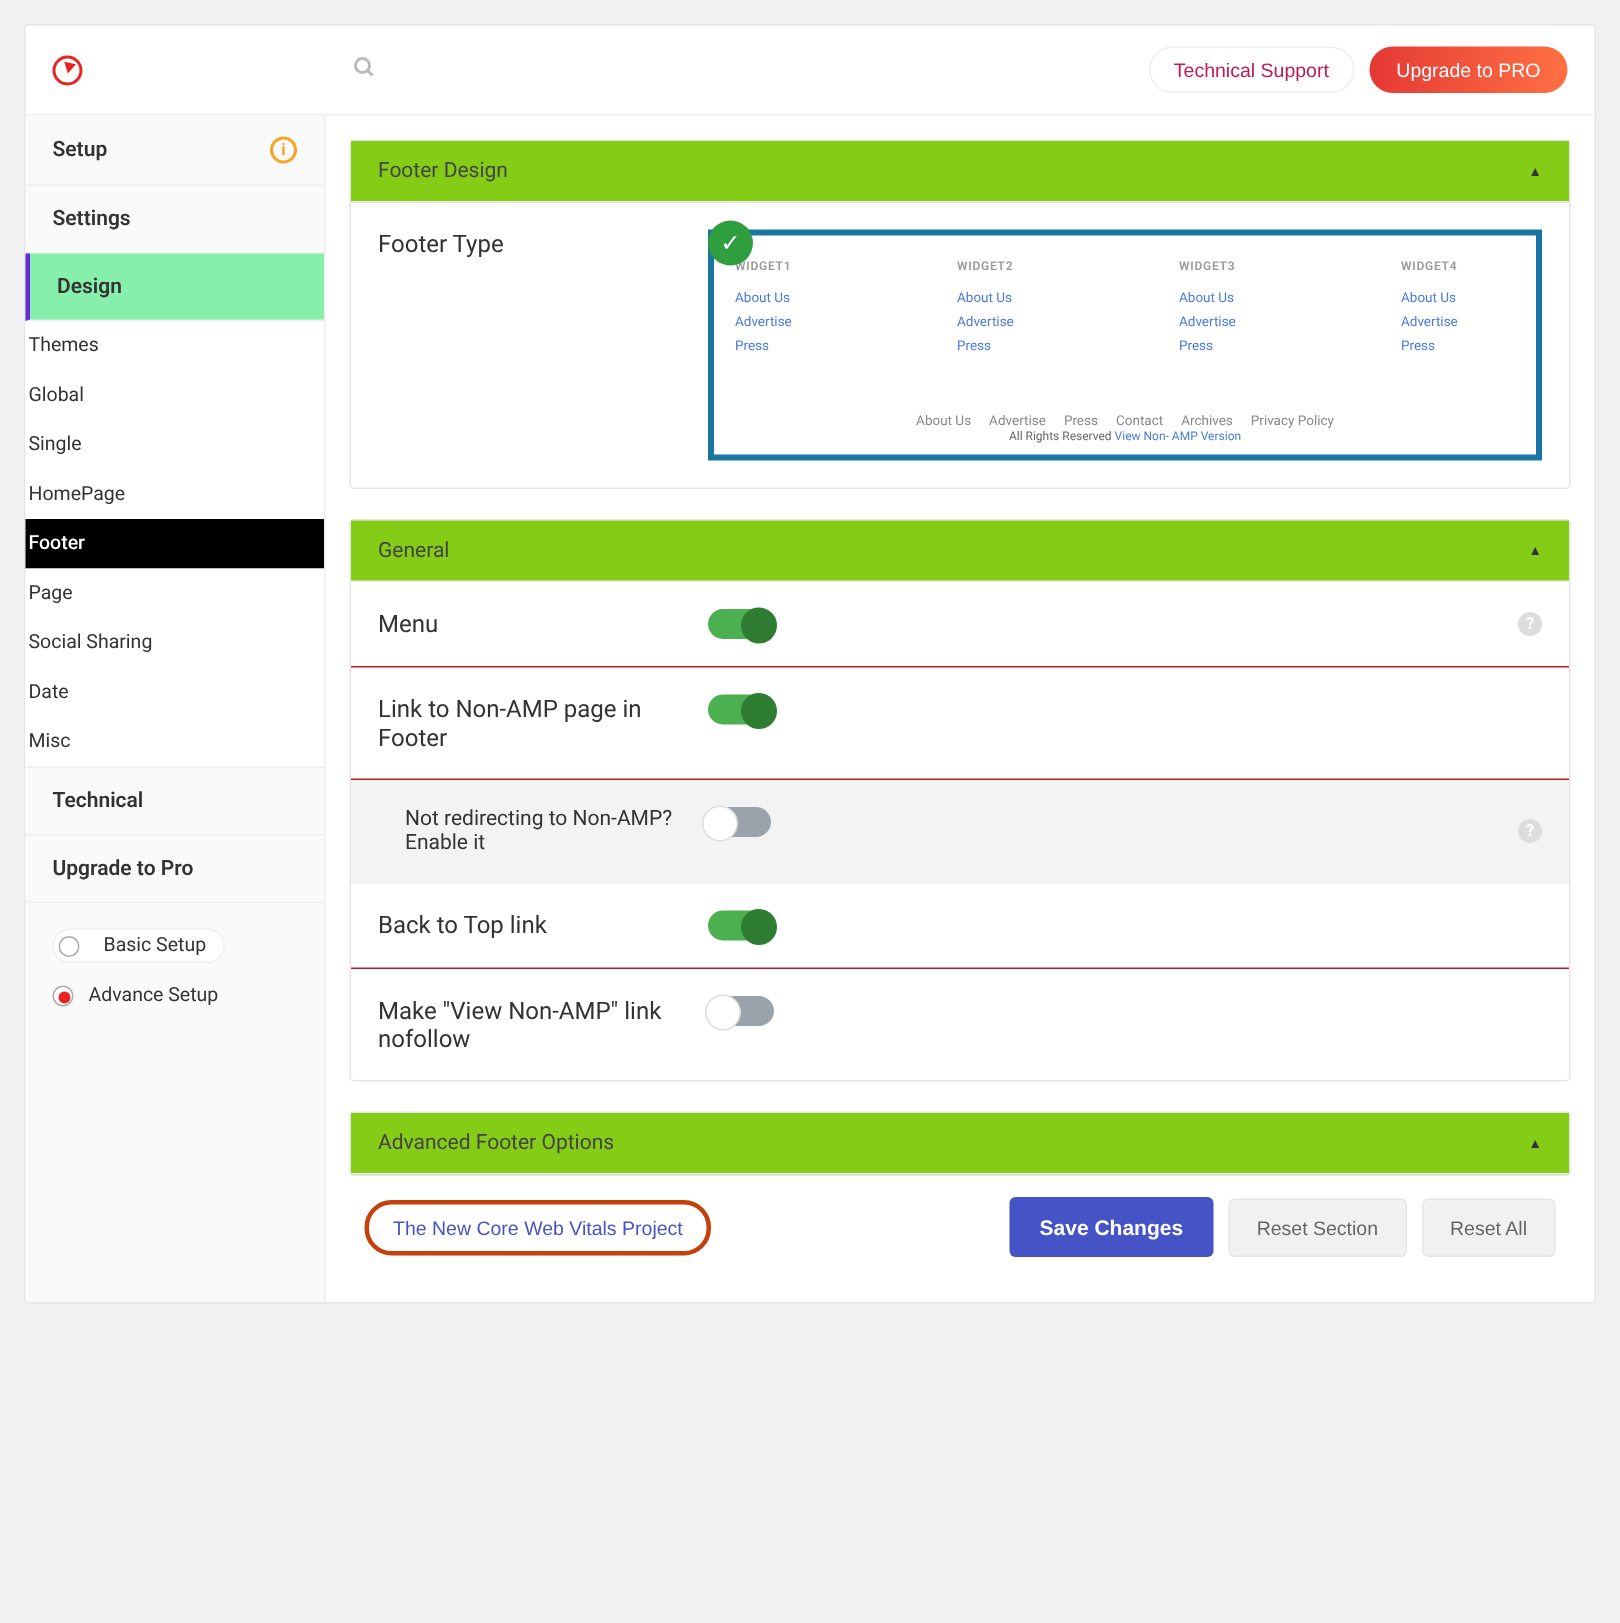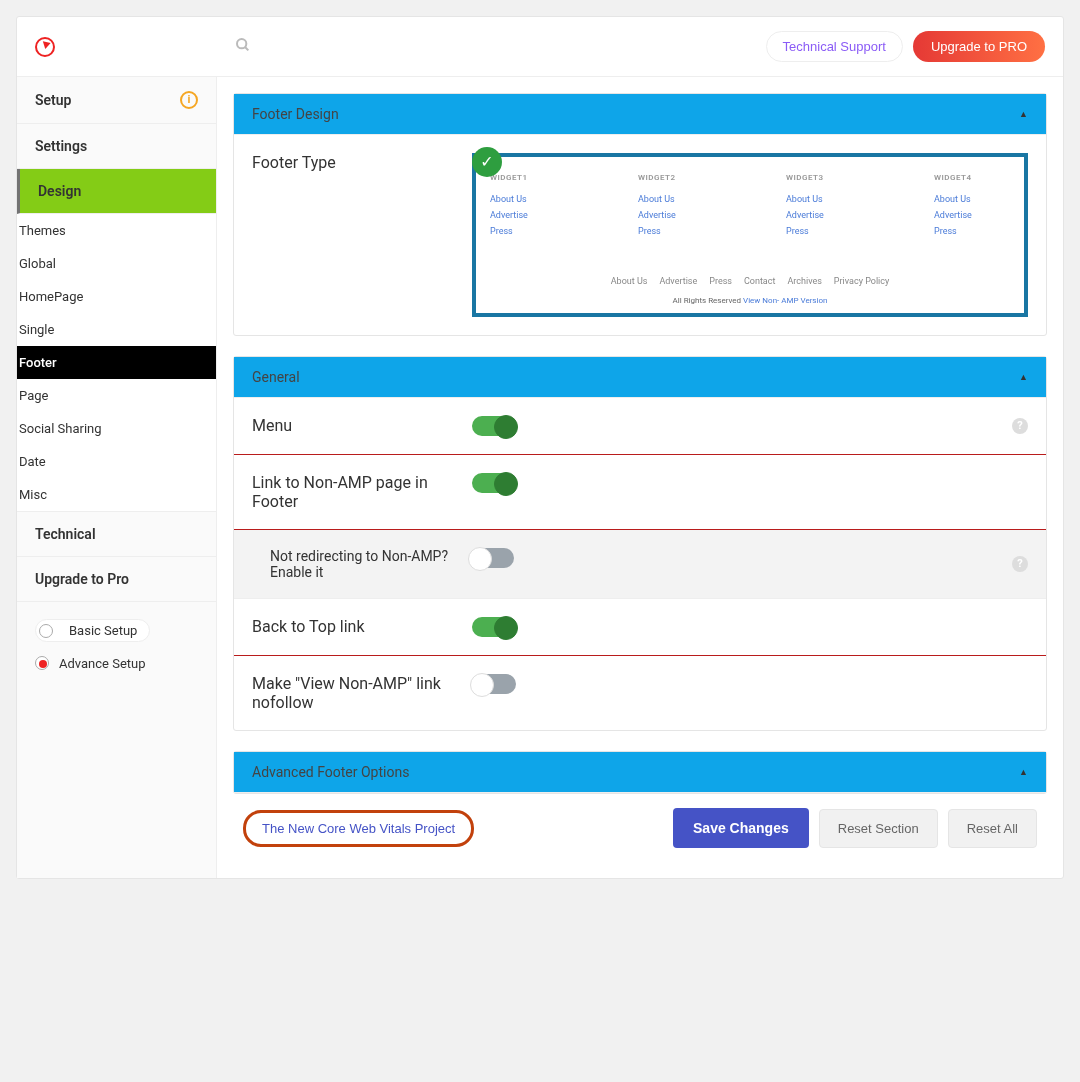--- a/index.html
+++ b/index.html
@@ -3,58 +3,58 @@
 <meta charset="utf-8">
 <style>
 * { box-sizing: border-box; margin: 0; padding: 0; }
 body { font-family: -apple-system, BlinkMacSystemFont, "Segoe UI", Roboto, Arial, sans-serif; background: #f1f1f1; color: #333; font-size: 14px; }
 .app { width: 1080px; margin: 0 auto; padding: 16px; }
 .panel { background: #fff; border: 1px solid #e5e5e5; border-radius: 3px; }
 .topbar { display: flex; align-items: center; padding: 14px 18px; border-bottom: 1px solid #eee; }
 .logo { width: 20px; height: 20px; border: 2px solid #e22; border-radius: 50%; position: relative; margin-right: 180px; }
 .logo::after { content: ""; position: absolute; top: 4px; left: 7px; width: 0; height: 0; border-left: 4px solid transparent; border-right: 4px solid transparent; border-top: 7px solid #e22; transform: translate(-2px, -1px) rotate(12deg); }
 .search { color: #bbb; font-size: 16px; flex: 1; }
-.btn-outline { color: #8b5cf6; border: 1px solid #eee; background: #fff; border-radius: 18px; padding: 7px 16px; font-size: 13px; margin-right: 10px; cursor: pointer; }
+.btn-outline { color: #be185d; border: 1px solid #eee; background: #fff; border-radius: 18px; padding: 7px 16px; font-size: 13px; margin-right: 10px; cursor: pointer; }
 .btn-pro { color: #fff; background: linear-gradient(90deg, #e53935, #ff7043); border: none; border-radius: 18px; padding: 8px 18px; font-size: 13px; cursor: pointer; }
 .body { display: flex; }
 .sidebar { width: 200px; border-right: 1px solid #eee; background: #fafafa; }
 .side-head { padding: 14px 18px; font-weight: 600; color: #333; display: flex; align-items: center; justify-content: space-between; border-bottom: 1px solid #eee; cursor: pointer; }
-.side-head.active { border-left: 3px solid #737373; background: #84cc16; }
+.side-head.active { border-left: 3px solid #6d28d9; background: #86efac; }
 .side-info { width: 18px; height: 18px; border: 2px solid #f5a623; border-radius: 50%; color: #f5a623; font-size: 11px; font-weight: 700; text-align: center; line-height: 14px; }
 .subitem { padding: 9px 2px; font-size: 13px; color: #333; cursor: pointer; background:#fff; }
 .subitem.active { background: #000; color: #fff; font-weight: 500; }
 .side-section { padding: 14px 18px; font-weight: 600; border-top: 1px solid #eee; cursor: pointer; background:#fafafa; }
-.radio-row { display: flex; align-items: flex-start; padding: 7px 18px; font-size: 13px; cursor: pointer; }
+.radio-row { display: flex; align-items: flex-end; padding: 7px 18px; font-size: 13px; cursor: pointer; }
 .radio { width: 14px; height: 14px; border: 1px solid #aaa; border-radius: 50%; margin-right: 10px; position: relative; background:#fff; }
 .radio.on::after { content: ""; position: absolute; top: 3px; left: 3px; width: 8px; height: 8px; background: #e22; border-radius: 50%; }
 .pill { background:#fff; border:1px solid #eee; border-radius:16px; padding:3px 6px 3px 3px; display:inline-flex; align-items:center;}
 .content { flex: 1; padding: 16px; }
 .card { border: 1px solid #e5e5e5; border-radius: 3px; margin-bottom: 20px; background:#fff; }
-.card-head { padding: 12px 18px; background: #0ea5e9; border-bottom: 1px solid #eee; font-size: 14px; color: #444; display: flex; justify-content: space-between; align-items: center; cursor: pointer; }
+.card-head { padding: 12px 18px; background: #84cc16; border-bottom: 1px solid #eee; font-size: 14px; color: #444; display: flex; justify-content: space-between; align-items: center; cursor: pointer; }
 .collapse { font-size: 9px; color: #333; }
 .row { display: flex; align-items: flex-start; padding: 18px; border-bottom: 1px solid #b91c1c; }
 .row:last-child { border-bottom: none; }
 .row-label { width: 220px; font-size: 16px; color: #333; padding-right: 10px; }
 .row-ctrl { flex: 1; position:relative; }
 .subrow { background: #f3f3f3; padding: 18px 18px 18px 36px; display:flex; align-items:flex-start; border-bottom:1px solid #eee; position:relative;}
 .subrow .row-label { width: 200px; font-size: 14px; }
 .help { position:absolute; right:18px; top:50%; transform:translateY(-50%); width:16px; height:16px; border-radius:50%; background:#ddd; color:#fff; font-size:11px; text-align:center; line-height:16px; font-weight:700;}
 .toggle { width: 44px; height: 20px; border-radius: 12px; position: relative; cursor: pointer; }
 .toggle.on { background: #4caf50; }
 .toggle.off { background: #9aa3ab; }
 .toggle::after { content: ""; position: absolute; top: -1px; width: 22px; height: 22px; background: #fff; border:1px solid #ddd; border-radius: 50%; }
 .toggle.on::after { right: -2px; background:#2e7d32; border-color:#2e7d32;}
 .toggle.off::after { left: -2px; }
 .preview { border: 4px solid #1976a3; background: #fff; padding: 16px 14px 8px; position:relative; }
 .check { position: absolute; top: -10px; left: -4px; width: 30px; height: 30px; background: #2e9e3f; border-radius: 50%; color:#fff; font-size:16px; text-align:center; line-height:30px; }
 .widgets { display: flex; gap: 72px; margin-bottom: 40px; }
 .wcol { flex: 1; display:flex; flex-direction:column; gap:6px;}
 .wtitle { font-size: 8px; color: #999; letter-spacing: 0.5px; font-weight:600; margin-bottom:6px;}
 .wlink { font-size: 9px; color: #4a7bd8; }
-.flinks { text-align: center; font-size: 9px; color: #888; margin-bottom: 10px; }
+.flinks { text-align: center; font-size: 9px; color: #888; }
 .flinks span { margin: 0 6px; }
 .fcred { text-align: center; font-size: 8px; color: #666; }
 .fcred a { color: #4a7bd8; text-decoration: none; }
 .bottombar { display: flex; align-items: center; padding: 14px 10px; gap: 10px; }
 .btn-link { border: 3px solid #c2410c; background: #fff; color: #4553c6; border-radius: 18px; padding: 8px 16px; font-size: 13px; cursor: pointer; }
 .spacer { flex: 1; }
 .btn-primary { background: #4553c6; color: #fff; border: none; border-radius: 4px; padding: 12px 20px; font-weight: 600; font-size: 14px; cursor: pointer; }
 .btn-muted { background: #f1f1f1; color: #666; border: 1px solid #e5e5e5; border-radius: 4px; padding: 11px 18px; font-size: 13px; cursor: pointer; }
 </style>
 </head>
@@ -82,22 +82,22 @@
         </div>
         <div class="side-head" style="border-bottom:1px solid #eee;">
           <span>Settings</span>
         </div>
         <div class="side-head active">
           <span>Design</span>
         </div>
         <div id="design-subitems">
             <div class="subitem">Themes</div>
             <div class="subitem">Global</div>
+            <div class="subitem">Single</div>
             <div class="subitem">HomePage</div>
-            <div class="subitem">Single</div>
             <div class="subitem active">Footer</div>
             <div class="subitem">Page</div>
             <div class="subitem">Social Sharing</div>
             <div class="subitem">Date</div>
             <div class="subitem">Misc</div>
           </div>
         <div class="side-section">Technical</div>
         <div class="side-section" style="border-bottom:1px solid #eee;">Upgrade to Pro</div>
         <div style="padding:10px 0;">
           <div class="radio-row">

